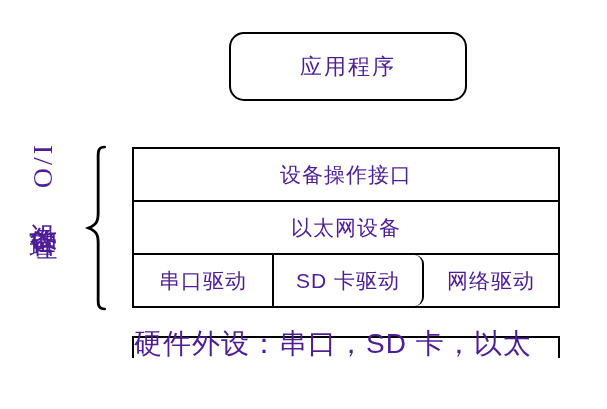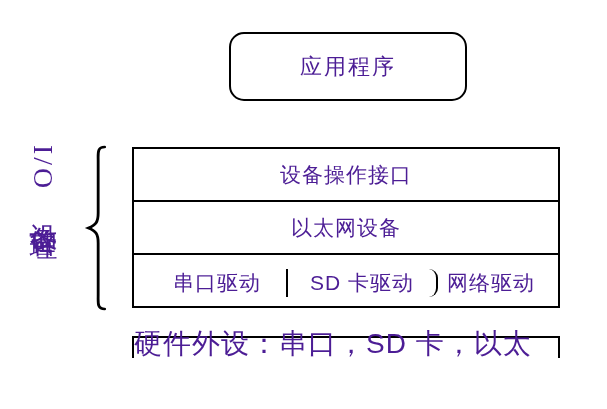--- a/index.html
+++ b/index.html
@@ -77,21 +77,21 @@
     flex: 0 0 53px;
     border-bottom: 2px solid #000000;
     display: flex;
     align-items: center;
     justify-content: center;
     box-sizing: border-box;
   }
   .stack-row.drivers {
     flex: 1 1 auto;
     border-bottom: none;
-    padding: 14px;
+    padding: 0;
     align-items: stretch;
     justify-content: flex-start;
   }
   .driver-cell {
     display: flex;
     align-items: center;
     justify-content: center;
     box-sizing: border-box;
     border-right: 2px solid #000000;
   }

